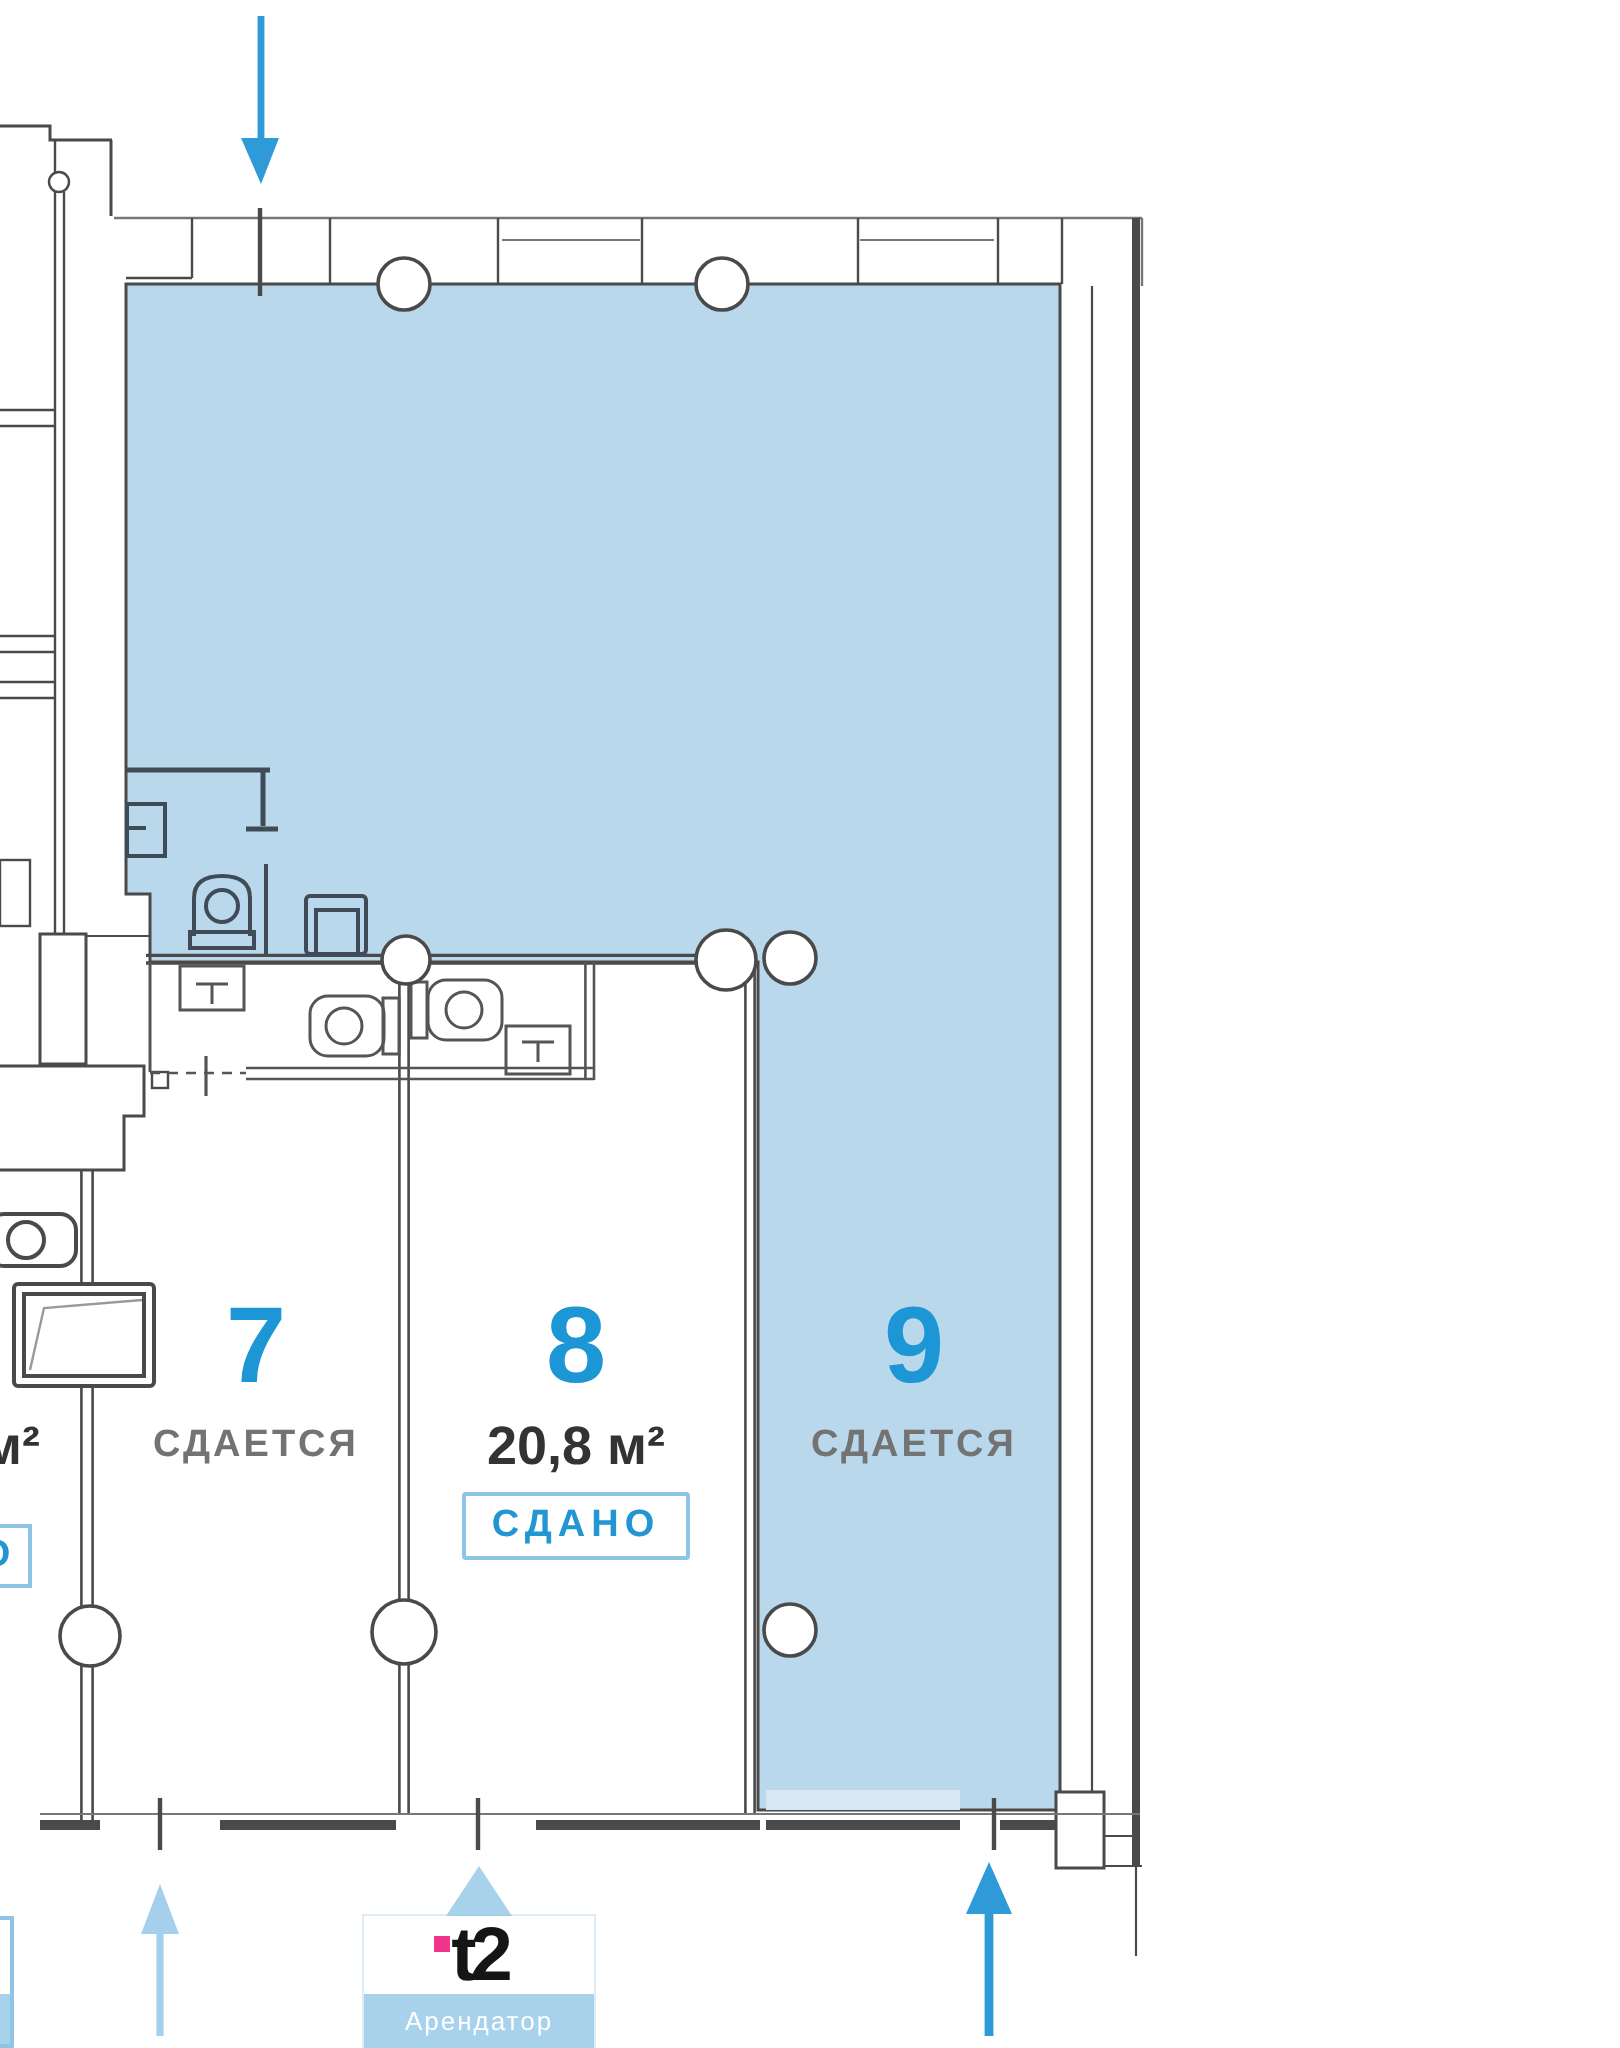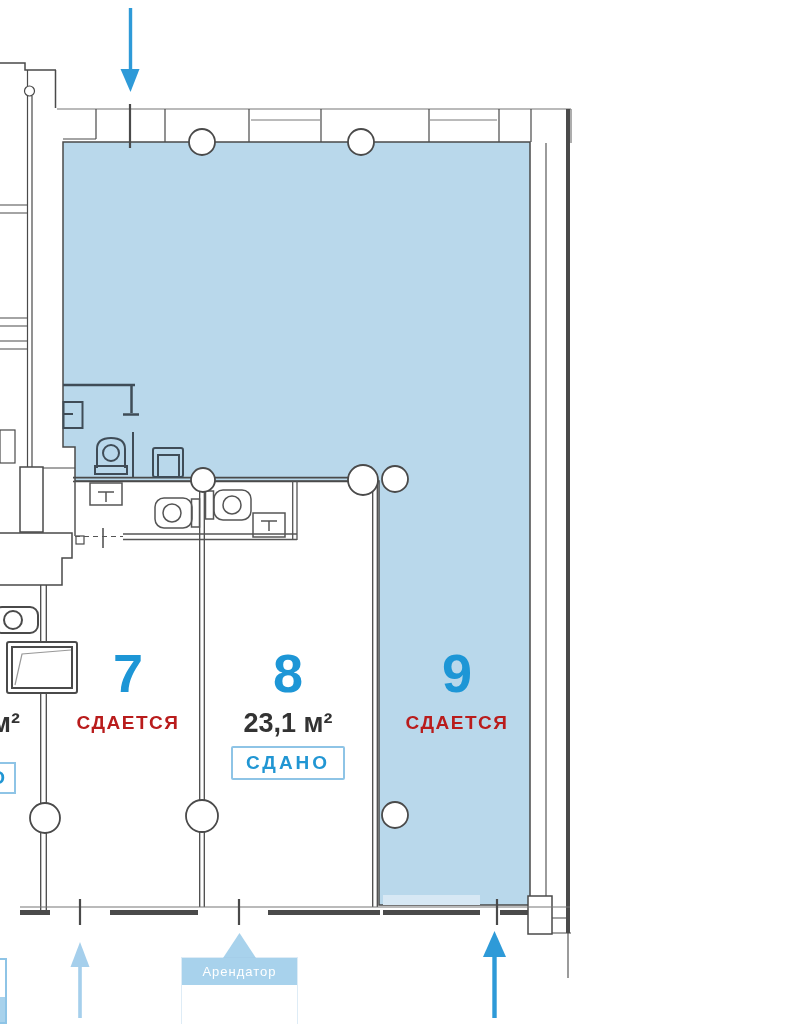--- a/index.html
+++ b/index.html
@@ -11,21 +11,21 @@
   .room-label{
     position:absolute;width:150px;text-align:center;z-index:2;cursor:pointer;
   }
   .room-num{
     color:#1d96d6;font-size:54px;line-height:56px;font-weight:bold;
   }
   .room-area{
     color:#333333;font-size:27px;line-height:32px;font-weight:bold;margin-top:6px;
   }
   .room-status{
-    color:#b91c1c;font-size:19px;line-height:22px;font-weight:bold;
+    color:#737373;font-size:19px;line-height:22px;font-weight:bold;
     letter-spacing:1.5px;margin-top:11px;
   }
   .status-badge{
     display:inline-block;margin-top:7px;padding:4px 13px;
     border:2px solid #8ec4e6;border-radius:2px;background:#fff;
     color:#2196d3;font-size:19px;font-weight:bold;letter-spacing:3px;
   }
   
   .partial-area{
     position:absolute;left:-58px;top:708px;width:78px;text-align:right;z-index:2;
@@ -157,33 +157,39 @@
     <polygon points="223,958 256,958 239.5,933" fill="#a8d2ec"></polygon>
   </svg>
 
   <div class="room-label" style="left:53px;top:645px">
     <div class="room-num">7</div>
     <div class="room-status">СДАЕТСЯ</div>
   </div>
 
   <div class="room-label" style="left:213px;top:645px">
     <div class="room-num">8</div>
-    <div class="room-area">23,1 м²</div>
+    <div class="room-area">20,8 м²</div>
     <div class="status-badge">СДАНО</div>
   </div>
 
   <div class="room-label" style="left:382px;top:645px">
     <div class="room-num">9</div>
     <div class="room-status">СДАЕТСЯ</div>
   </div>
 
   <div class="partial-area">м²</div>
   <div class="partial-badge">СДАНО</div>
 
   <div class="tenant-card">
+    <div class="card-top">
+      <div class="t2-logo">
+        <span class="t2-dot"></span>
+        <span>t2</span>
+      </div>
+    </div>
     <div class="card-band">Арендатор</div>
   </div>
 
   <div class="partial-card">
     <div class="band"></div>
   </div>
 
 </div>
 
 </body></html>

